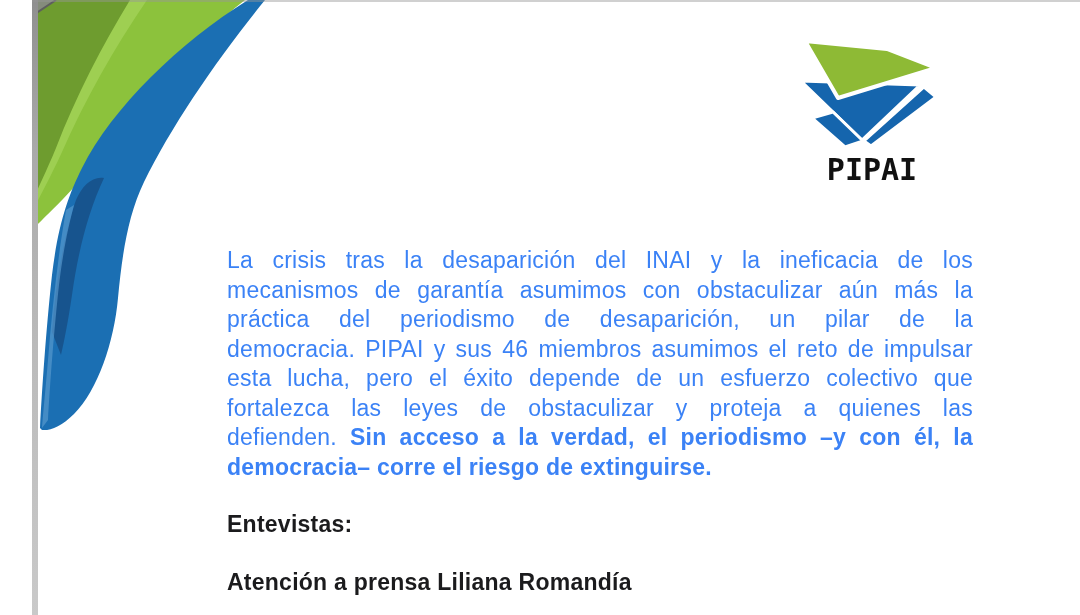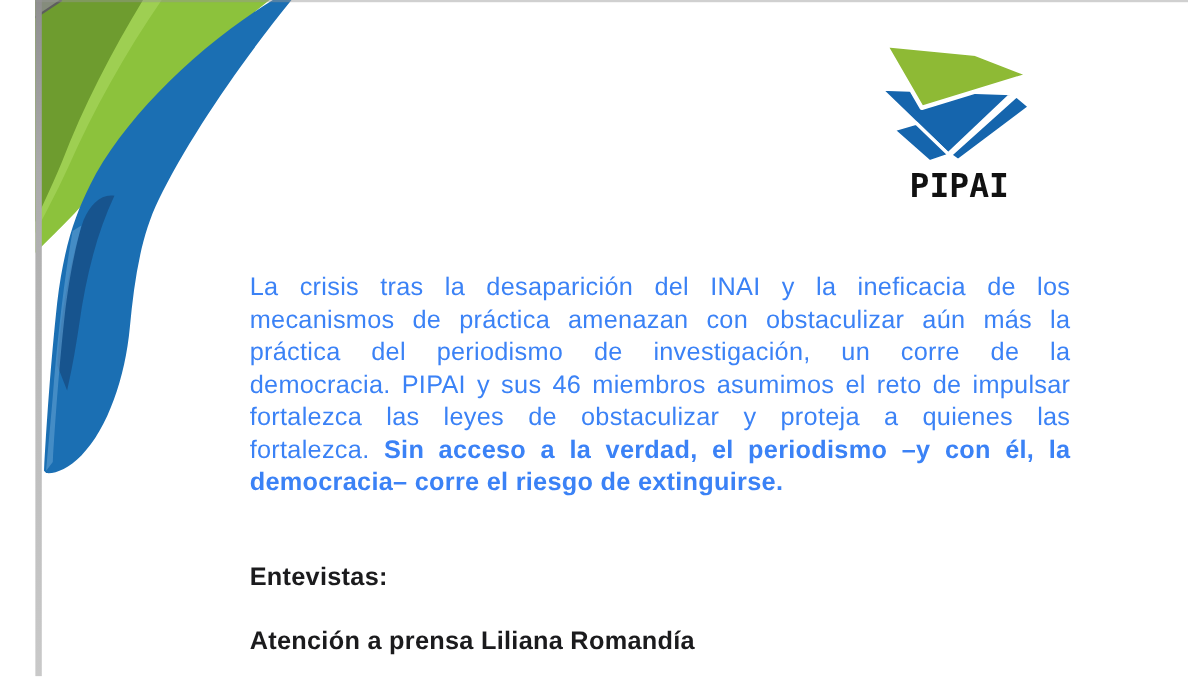--- a/index.html
+++ b/index.html
@@ -109,25 +109,26 @@
       <polygon stroke="#ffffff" stroke-width="3" stroke-linejoin="round" points="14,56 133,60 75,115" fill="#1565ad"></polygon>
       <polygon stroke="#ffffff" stroke-width="3" stroke-linejoin="round" points="137,62 149,72 84,121 77,116" fill="#1565ad"></polygon>
       <polygon stroke="#ffffff" stroke-width="3" stroke-linejoin="round" points="25,93 46,87 76,116 58,122" fill="#1565ad"></polygon>
       <polygon stroke="#ffffff" stroke-width="4" stroke-linejoin="round" points="18,16 100,24 149,43 51,73" fill="#8eba35"></polygon>
     </svg>
     <div class="logo-text">PIPAI</div>
   </div>
 
   <div class="bodytext">
     <div class="jline"><span>La crisis tras la desaparición del INAI y la ineficacia de los</span><b></b></div>
-    <div class="jline"><span>mecanismos de práctica amenazan con obstaculizar aún más la</span><b></b></div>
-    <div class="jline"><span>práctica del periodismo de investigación, un corre de la</span><b></b></div>
+    <div class="jline"><span>mecanismos de garantía asumimos con obstaculizar aún más la</span><b></b></div>
+    <div class="jline"><span>práctica del periodismo de desaparición, un pilar de la</span><b></b></div>
     <div class="jline"><span>democracia. PIPAI y sus 46 miembros asumimos el reto de impulsar</span><b></b></div>
+    <div class="jline"><span>esta lucha, pero el éxito depende de un esfuerzo colectivo que</span><b></b></div>
     <div class="jline"><span>fortalezca las leyes de obstaculizar y proteja a quienes las</span><b></b></div>
-    <div class="jline"><span>fortalezca. </span><b>Sin acceso a la verdad, el periodismo –y con él, la</b></div>
+    <div class="jline"><span>defienden. </span><b>Sin acceso a la verdad, el periodismo –y con él, la</b></div>
     <div class="lastline"><span></span><b>democracia– corre el riesgo de extinguirse.</b></div>
   </div>
 
   <div class="heading interviews">Entevistas:</div>
   <div class="heading press">Atención a prensa Liliana Romandía</div>
 
   <div class="edge-left"></div>
   <div class="edge-right"></div>
   <div class="edge-top"></div>
 

